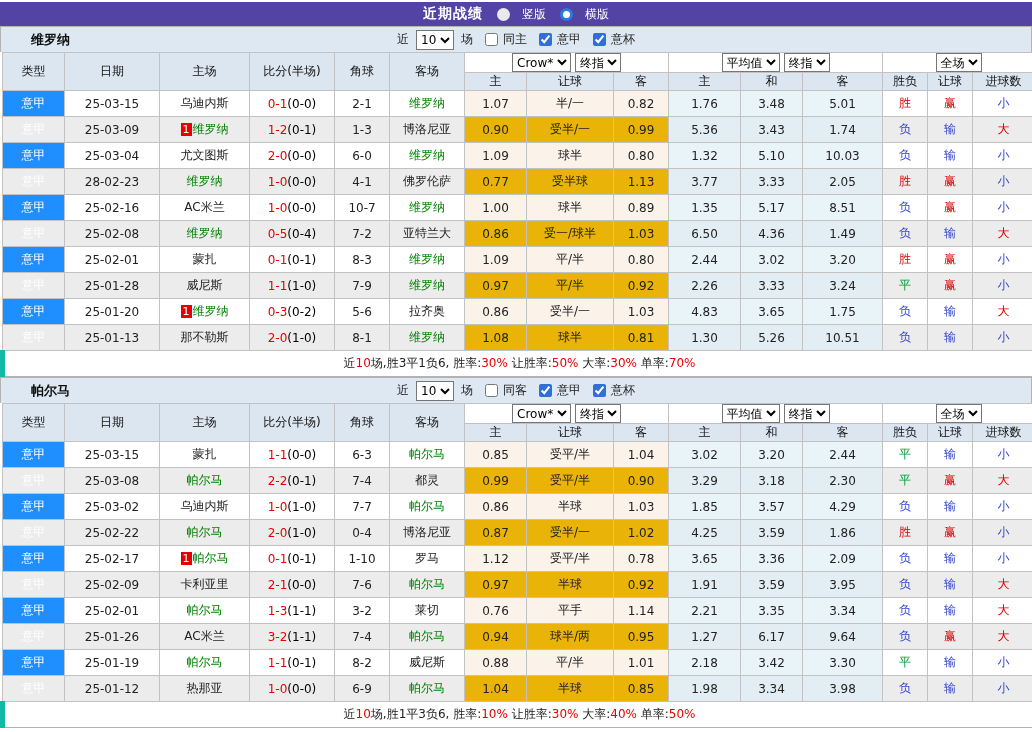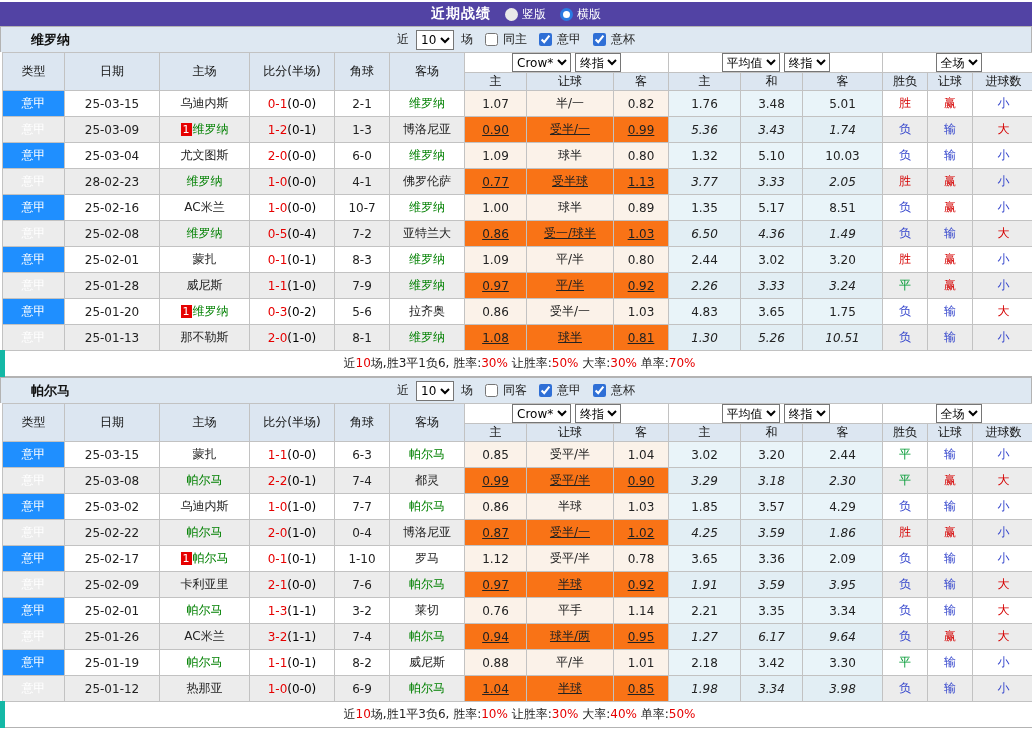--- a/index.html
+++ b/index.html
@@ -2,21 +2,21 @@
 <html><head>
 <meta charset="utf-8">
 <style>
   * { box-sizing: border-box; }
   html,body { margin:0; padding:0; background:#fff; }
   body { width:1032px; font-family:"DejaVu Sans","Liberation Sans",sans-serif; font-size:12px; color:#222; }
 
   
   .topbar { margin-top:2px; height:24px; background:#5243a4; display:flex; align-items:center; justify-content:center; gap:14px; }
   .topbar .title { color:#fff; font-weight:bold; font-size:14px; letter-spacing:1px; }
-  .radio-item { display:flex; align-items:center; gap:4px; color:#fff; cursor:pointer; }
+  .radio-item { display:flex; align-items:center; gap:12px; color:#fff; cursor:pointer; }
   .rdot { width:13px; height:13px; border-radius:50%; background:#e9e9e9; display:inline-block; }
   .rdot.sel { background:#fff; border:3px solid #2a7ae2; }
 
   
   .secrow { position:relative; height:26px; background:#dee8f2; border:1px solid #b3b3b3; border-bottom:none; display:flex; align-items:center; justify-content:center; gap:4px; }
   .sec2 .secrow { border-top:1px solid #b3b3b3; }
   .secrow .team { position:absolute; left:30px; font-weight:bold; font-size:13px; color:#111; }
   .secrow select { margin:0 3px; }
   .secrow input[type=checkbox] { width:13px; height:13px; margin:0 1px 0 8px; accent-color:#2f6fd6; }
 
@@ -25,23 +25,23 @@
   table { width:1032px; border-collapse:collapse; table-layout:fixed; }
   td, th { border:1px solid #c2c2c2; text-align:center; height:26px; padding:0; overflow:hidden; white-space:nowrap; font-weight:normal; }
   thead th { background:#dce6f1; color:#111; }
   thead tr.hr1 th.selcell { background:#fff; height:18px; }
   thead tr.hr2 th { height:18px; }
   thead .selcell select { height:19px; margin:0 2px; }
 
   td.type { background:#1f8fff; color:#fff; }
   tr.alt td { background:#ececec; }
   td.crow { background:#fbf2e9; }
-  tr.alt td.crow { background:#f97316;text-decoration:underline; }
+  tr.alt td.crow { background:#eab308; }
   td.avg { background:#e9f4f9; }
-  tr.alt td.avg { background:#e2eef4;font-style:italic; }
+  tr.alt td.avg { background:#e2eef4; }
 
   .g { color:#008000; }
   .badge { background:#e60000; color:#fff; padding:0 2px; margin-right:1px; font-size:11px; }
   .score-main { color:#e60000; }
   .score-half { color:#000000; }
   .res-r { color:#d50000; }
   .res-g { color:#009933; }
   .res-b { color:#3344cc; }
 
   tr.summary td { background:#fff; border-left:5px solid #14b8a6; border-right:1px solid #b3b3b3; border-bottom:1px solid #b3b3b3; }

